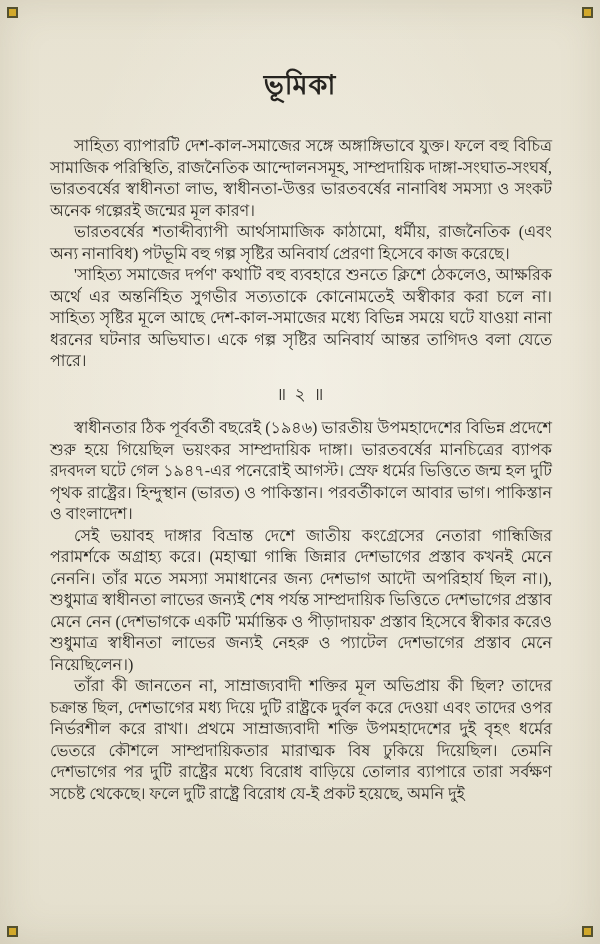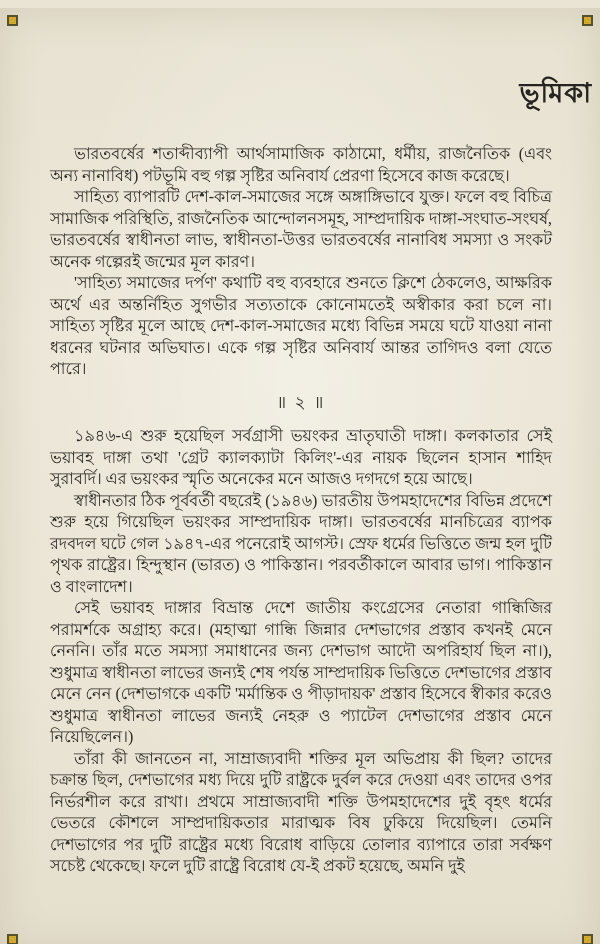--- a/index.html
+++ b/index.html
@@ -30,23 +30,23 @@
     background: #d2a92c;
     border: 2px solid #54512f;
     box-sizing: border-box;
   }
   .corner.tl { top: 7px;  left: 7px; }
   .corner.tr { top: 7px;  right: 7px; }
   .corner.bl { bottom: 7px; left: 7px; }
   .corner.br { bottom: 7px; right: 7px; }
 
   .title {
-    margin: 8px;
+    margin: 0;
     padding-top: 64px;
-    text-align: right;
+    text-align: center;
     font-size: 27px;
     font-weight: bold;
     color: #262420;
     letter-spacing: 1px;
   }
   .text-body {
     margin: 26px 48px 0 50px;
     color: #2c2a25;
     font-size: 16px;
     line-height: 21.5px;
@@ -71,25 +71,24 @@
 <div class="page">
 
   <div class="corner tl"></div>
   <div class="corner tr"></div>
   <div class="corner bl"></div>
   <div class="corner br"></div>
 
   <h1 class="title">ভূমিকা</h1>
 
   <div class="text-body">
+    <p>সাহিত্য ব্যাপারটি দেশ-কাল-সমাজের সঙ্গে অঙ্গাঙ্গিভাবে যুক্ত। ফলে বহু বিচিত্র সামাজিক পরিস্থিতি, রাজনৈতিক আন্দোলনসমূহ, সাম্প্রদায়িক দাঙ্গা-সংঘাত-সংঘর্ষ, ভারতবর্ষের স্বাধীনতা লাভ, স্বাধীনতা-উত্তর ভারতবর্ষের নানাবিধ সমস্যা ও সংকট অনেক গল্পেরই জন্মের মূল কারণ।</p>
     <p>ভারতবর্ষের শতাব্দীব্যাপী আর্থসামাজিক কাঠামো, ধর্মীয়, রাজনৈতিক (এবং অন্য নানাবিধ) পটভূমি বহু গল্প সৃষ্টির অনিবার্য প্রেরণা হিসেবে কাজ করেছে।</p>
-    <p>সাহিত্য ব্যাপারটি দেশ-কাল-সমাজের সঙ্গে অঙ্গাঙ্গিভাবে যুক্ত। ফলে বহু বিচিত্র সামাজিক পরিস্থিতি, রাজনৈতিক আন্দোলনসমূহ, সাম্প্রদায়িক দাঙ্গা-সংঘাত-সংঘর্ষ, ভারতবর্ষের স্বাধীনতা লাভ, স্বাধীনতা-উত্তর ভারতবর্ষের নানাবিধ সমস্যা ও সংকট অনেক গল্পেরই জন্মের মূল কারণ।</p>
     <p>'সাহিত্য সমাজের দর্পণ' কথাটি বহু ব্যবহারে শুনতে ক্লিশে ঠেকলেও, আক্ষরিক অর্থে এর অন্তর্নিহিত সুগভীর সত্যতাকে কোনোমতেই অস্বীকার করা চলে না। সাহিত্য সৃষ্টির মূলে আছে দেশ-কাল-সমাজের মধ্যে বিভিন্ন সময়ে ঘটে যাওয়া নানা ধরনের ঘটনার অভিঘাত। একে গল্প সৃষ্টির অনিবার্য আন্তর তাগিদও বলা যেতে পারে।</p>
 
     <div class="divider">॥ ২ ॥</div>
 
-    <p>১৯৪৬-এ শুরু হয়েছিল সর্বগ্রাসী ভয়ংকর ভ্রাতৃঘাতী দাঙ্গা। কলকাতার সেই ভয়াবহ দাঙ্গা তথা 'গ্রেট ক্যালক্যাটা কিলিং'-এর নায়ক ছিলেন হাসান শাহিদ সুরাবর্দি। এর ভয়ংকর স্মৃতি অনেকের মনে আজও দগদগে হয়ে আছে।</p>
     <p>স্বাধীনতার ঠিক পূর্ববর্তী বছরেই (১৯৪৬) ভারতীয় উপমহাদেশের বিভিন্ন প্রদেশে শুরু হয়ে গিয়েছিল ভয়ংকর সাম্প্রদায়িক দাঙ্গা। ভারতবর্ষের মানচিত্রের ব্যাপক রদবদল ঘটে গেল ১৯৪৭-এর পনেরোই আগস্ট। স্রেফ ধর্মের ভিত্তিতে জন্ম হল দুটি পৃথক রাষ্ট্রের। হিন্দুস্থান (ভারত) ও পাকিস্তান। পরবর্তীকালে আবার ভাগ। পাকিস্তান ও বাংলাদেশ।</p>
     <p>সেই ভয়াবহ দাঙ্গার বিভ্রান্ত দেশে জাতীয় কংগ্রেসের নেতারা গান্ধিজির পরামর্শকে অগ্রাহ্য করে। (মহাত্মা গান্ধি জিন্নার দেশভাগের প্রস্তাব কখনই মেনে নেননি। তাঁর মতে সমস্যা সমাধানের জন্য দেশভাগ আদৌ অপরিহার্য ছিল না।), শুধুমাত্র স্বাধীনতা লাভের জন্যই শেষ পর্যন্ত সাম্প্রদায়িক ভিত্তিতে দেশভাগের প্রস্তাব মেনে নেন (দেশভাগকে একটি 'মর্মান্তিক ও পীড়াদায়ক' প্রস্তাব হিসেবে স্বীকার করেও শুধুমাত্র স্বাধীনতা লাভের জন্যই নেহরু ও প্যাটেল দেশভাগের প্রস্তাব মেনে নিয়েছিলেন।)</p>
     <p>তাঁরা কী জানতেন না, সাম্রাজ্যবাদী শক্তির মূল অভিপ্রায় কী ছিল? তাদের চক্রান্ত ছিল, দেশভাগের মধ্য দিয়ে দুটি রাষ্ট্রকে দুর্বল করে দেওয়া এবং তাদের ওপর নির্ভরশীল করে রাখা। প্রথমে সাম্রাজ্যবাদী শক্তি উপমহাদেশের দুই বৃহৎ ধর্মের ভেতরে কৌশলে সাম্প্রদায়িকতার মারাত্মক বিষ ঢুকিয়ে দিয়েছিল। তেমনি দেশভাগের পর দুটি রাষ্ট্রের মধ্যে বিরোধ বাড়িয়ে তোলার ব্যাপারে তারা সর্বক্ষণ সচেষ্ট থেকেছে। ফলে দুটি রাষ্ট্রে বিরোধ যে-ই প্রকট হয়েছে, অমনি দুই</p>
   </div>
 
 </div>
 
 </body></html>

